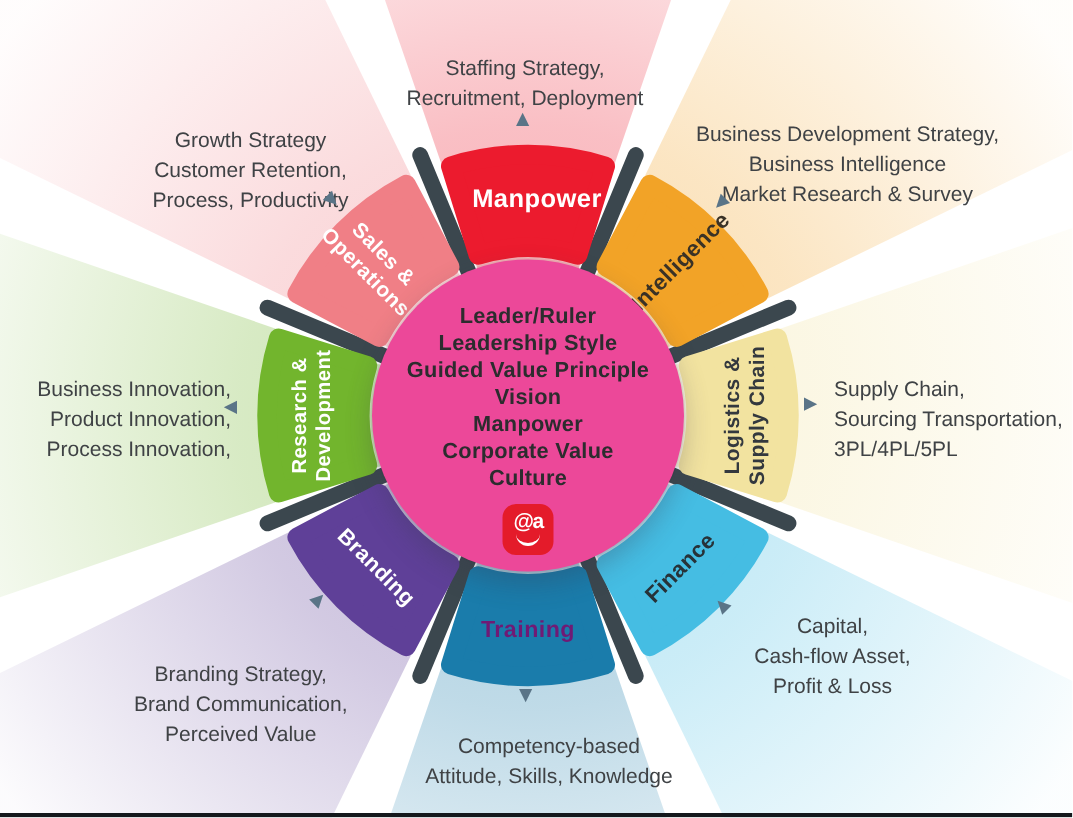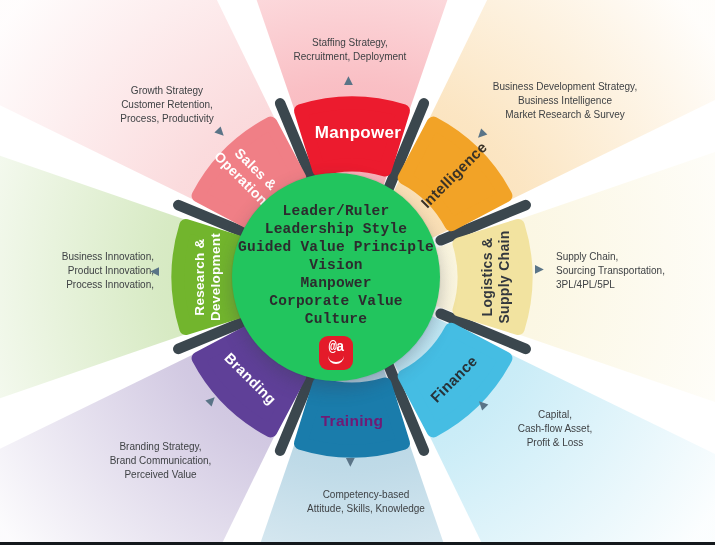--- a/index.html
+++ b/index.html
@@ -16,42 +16,42 @@
   #lbl-manpower   {left:352px;top:133px;transform:translate(-50%,-50%);font-size:17px;padding-left:12px;}
   #lbl-intelligence{left:454px;top:175px;transform:translate(-50%,-50%) rotate(-45deg);font-size:15px;}
   #lbl-logistics  {left:496px;top:277px;transform:translate(-50%,-50%) rotate(-90deg);font-size:14px;}
   #lbl-finance    {left:454px;top:379px;transform:translate(-50%,-50%) rotate(-45deg);font-size:15px;}
   #lbl-training   {left:352px;top:421px;transform:translate(-50%,-50%);font-size:15.5px;}
   #lbl-branding   {left:250px;top:379px;transform:translate(-50%,-50%) rotate(45deg);font-size:14.5px;}
   #lbl-rnd        {left:208px;top:277px;transform:translate(-50%,-50%) rotate(-90deg);font-size:13.5px;}
   #lbl-sales      {left:250px;top:175px;transform:translate(-50%,-50%) rotate(45deg);font-size:14px;}
   
   #center-circle{
-    position:absolute;left:232px;top:173px;width:208px;height:208px;border-radius:50%;
-    background:#22c55e;box-shadow:0 8px 18px rgba(55,55,75,.30), 0 0 0 1px rgba(0,0,0,.04);font-family:Liberation Mono, monospace;
+    position:absolute;left:248px;top:173px;width:208px;height:208px;border-radius:50%;
+    background:#ec4899;box-shadow:0 8px 18px rgba(55,55,75,.30), 0 0 0 1px rgba(0,0,0,.04);
   }
   #center-text{
     position:absolute;left:0;top:29px;width:100%;text-align:center;
     font-weight:bold;font-size:14.5px;line-height:18px;color:#2c2c2e;letter-spacing:.2px;
   }
   #brand-logo{
     position:absolute;left:50%;top:163px;transform:translateX(-50%);
     width:34px;height:34px;border-radius:9px;background:#e41b2a;
   }
   #brand-logo .logo-text{
     position:absolute;left:0;top:3px;width:100%;text-align:center;
     color:#fff;font-weight:bold;font-size:14px;letter-spacing:-1px;
   }
   #brand-logo .logo-smile{
     position:absolute;left:9px;bottom:6px;width:16px;height:8px;
     border-bottom:2.5px solid #fff;border-radius:0 0 14px 14px;
   }
   
   .note{
-    position:absolute;font-size:10px;line-height:1.42;color:#3f4245;
+    position:absolute;font-size:14px;line-height:1.42;color:#3f4245;
     white-space:pre-line;text-align:center;
   }
   #note-manpower   {left:230px;top:36px;width:240px;}
   #note-intelligence{left:440px;top:80px;width:250px;}
   #note-logistics  {left:556px;top:250px;width:155px;text-align:left;}
   #note-finance    {left:455px;top:408px;width:200px;}
   #note-training   {left:246px;top:488px;width:240px;}
   #note-branding   {left:58px;top:440px;width:205px;text-align:center;}
   #note-rnd        {left:8px;top:250px;width:146px;text-align:right;}
   #note-sales      {left:62px;top:84px;width:210px;}

